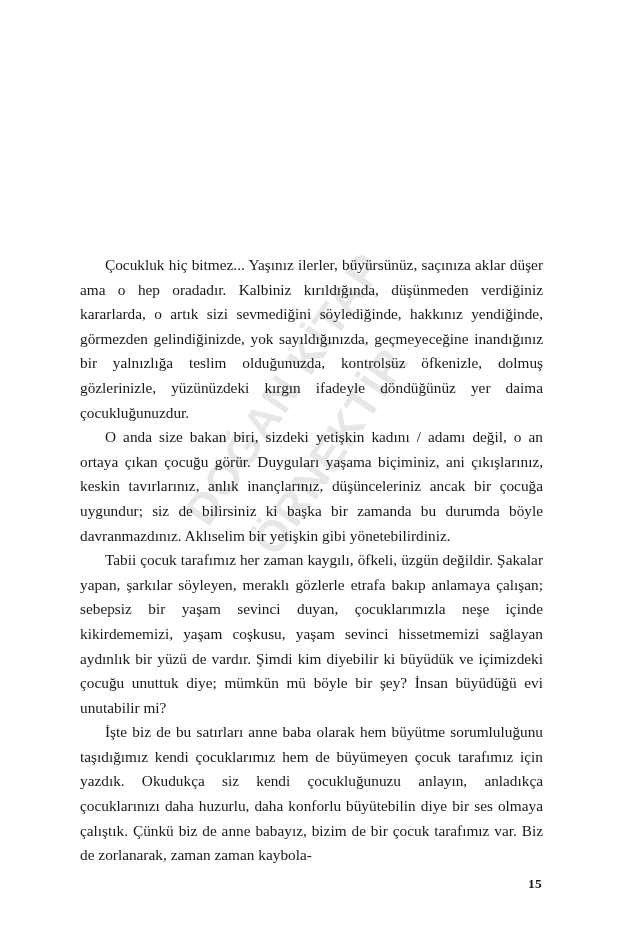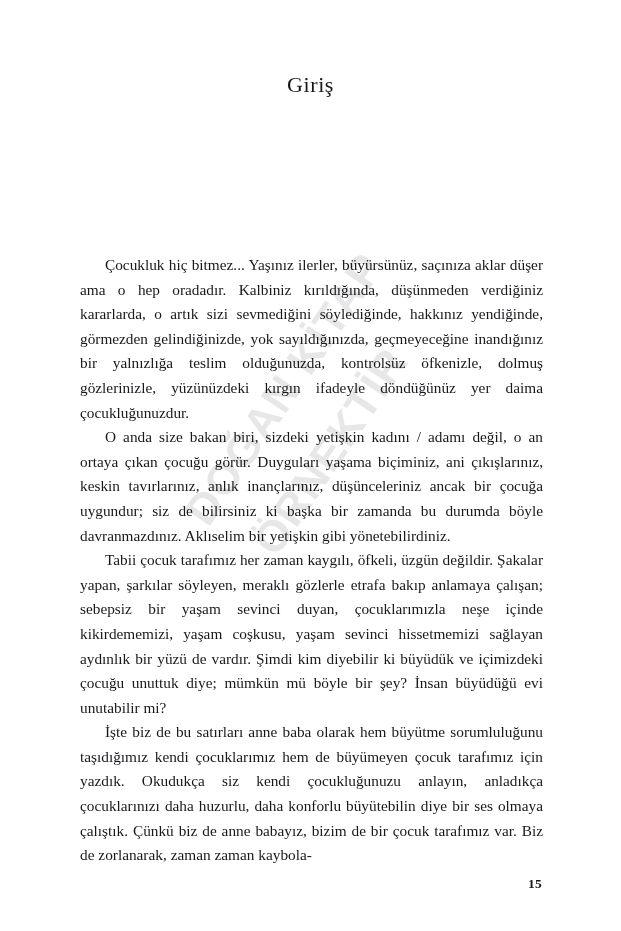--- a/index.html
+++ b/index.html
@@ -106,21 +106,20 @@
 </head>
 <body>
 
 <div class="page">
 
   <div class="watermark">
     <div class="watermark-line wm-1">DOĞAN KİTAP</div>
     <div class="watermark-line wm-2">ÖRNEKTİR</div>
   </div>
 
-  <h1 class="chapter-title">Giriş</h1>
 
   <div class="body-text">
     <p class="para">Çocukluk hiç bitmez... Yaşınız ilerler, büyürsünüz, saçınıza aklar düşer ama o hep oradadır. Kalbiniz kırıldığında, düşünmeden verdiğiniz kararlarda, o artık sizi sevmediğini söylediğinde, hakkınız yendiğinde, görmezden gelindiğinizde, yok sayıldığınızda, geçmeyeceğine inandığınız bir yalnızlığa teslim olduğunuzda, kontrolsüz öfkenizle, dolmuş gözlerinizle, yüzünüzdeki kırgın ifadeyle döndüğünüz yer daima çocukluğunuzdur.</p>
     <p class="para">O anda size bakan biri, sizdeki yetişkin kadını / adamı değil, o an ortaya çıkan çocuğu görür. Duyguları yaşama biçiminiz, ani çıkışlarınız, keskin tavırlarınız, anlık inançlarınız, düşünceleriniz ancak bir çocuğa uygundur; siz de bilirsiniz ki başka bir zamanda bu durumda böyle davranmazdınız. Aklıselim bir yetişkin gibi yönetebilirdiniz.</p>
     <p class="para">Tabii çocuk tarafımız her zaman kaygılı, öfkeli, üzgün değildir. Şakalar yapan, şarkılar söyleyen, meraklı gözlerle etrafa bakıp anlamaya çalışan; sebepsiz bir yaşam sevinci duyan, çocuklarımızla neşe içinde kikirdememizi, yaşam coşkusu, yaşam sevinci hissetmemizi sağlayan aydınlık bir yüzü de vardır. Şimdi kim diyebilir ki büyüdük ve içimizdeki çocuğu unuttuk diye; mümkün mü böyle bir şey? İnsan büyüdüğü evi unutabilir mi?</p>
     <p class="para">İşte biz de bu satırları anne baba olarak hem büyütme sorumluluğunu taşıdığımız kendi çocuklarımız hem de büyümeyen çocuk tarafımız için yazdık. Okudukça siz kendi çocukluğunuzu anlayın, anladıkça çocuklarınızı daha huzurlu, daha konforlu büyütebilin diye bir ses olmaya çalıştık. Çünkü biz de anne babayız, bizim de bir çocuk tarafımız var. Biz de zorlanarak, zaman zaman kaybola-</p>
   </div>
 
   <div class="folio">15</div>
 

